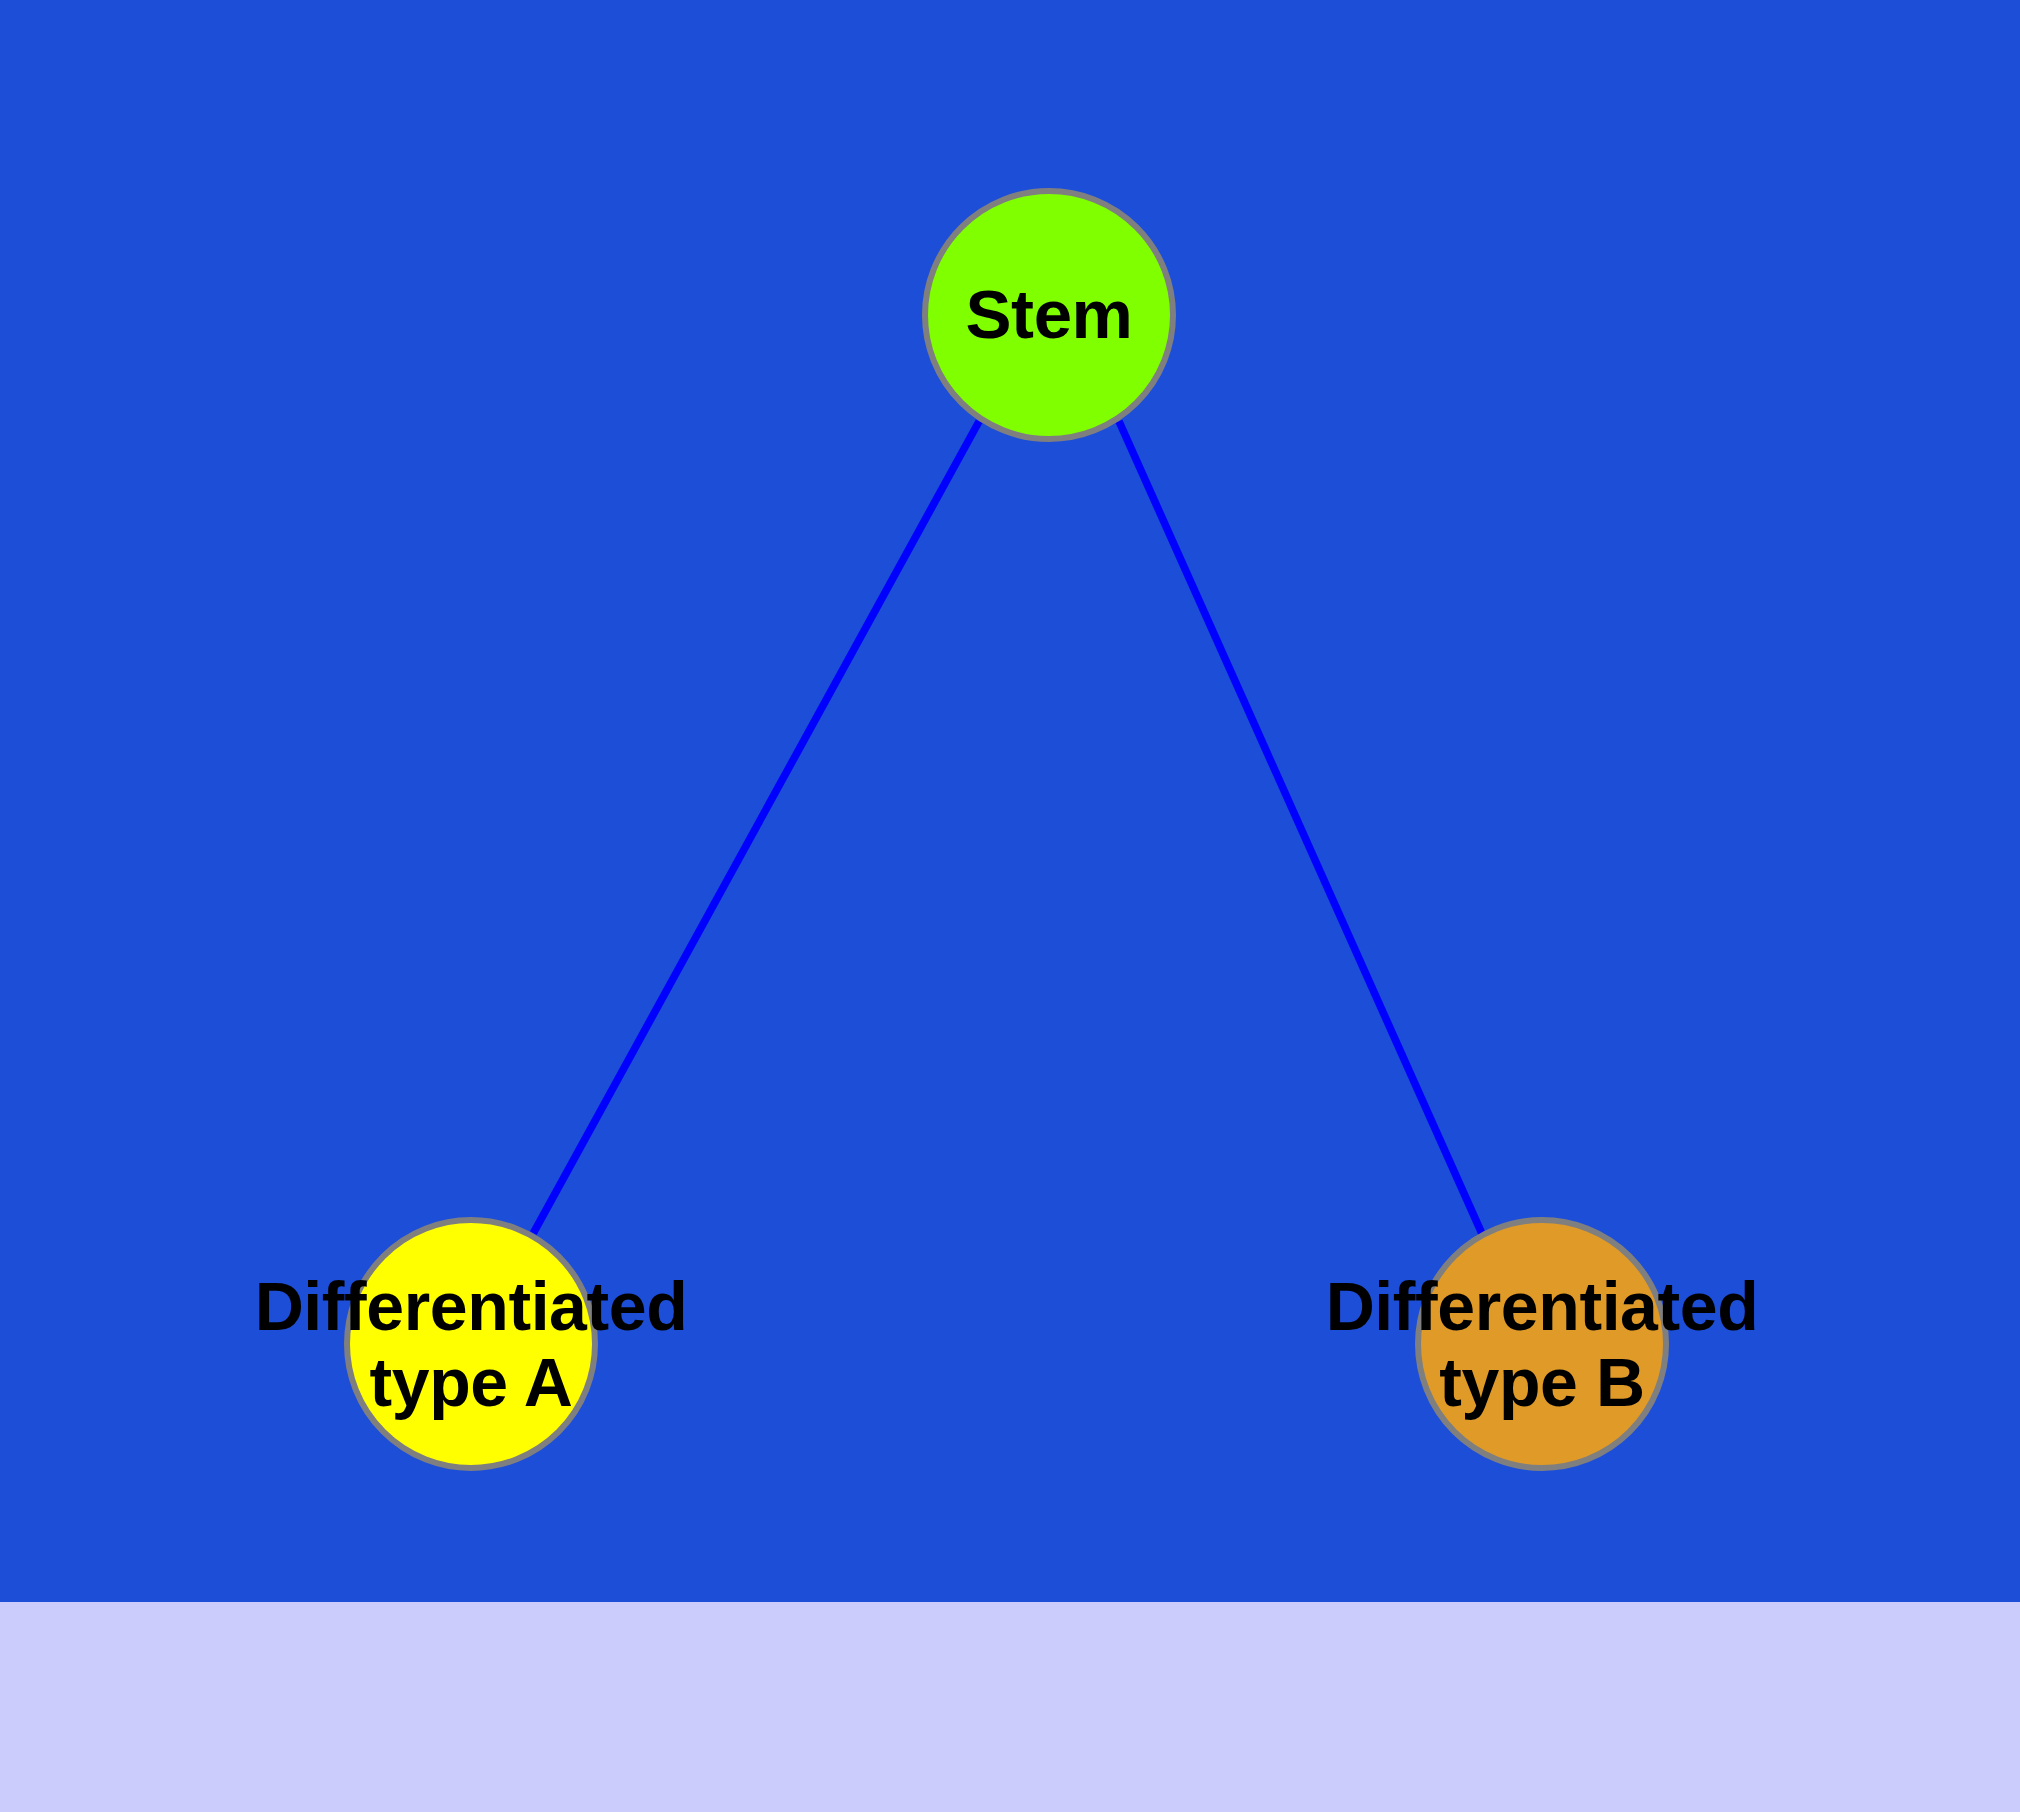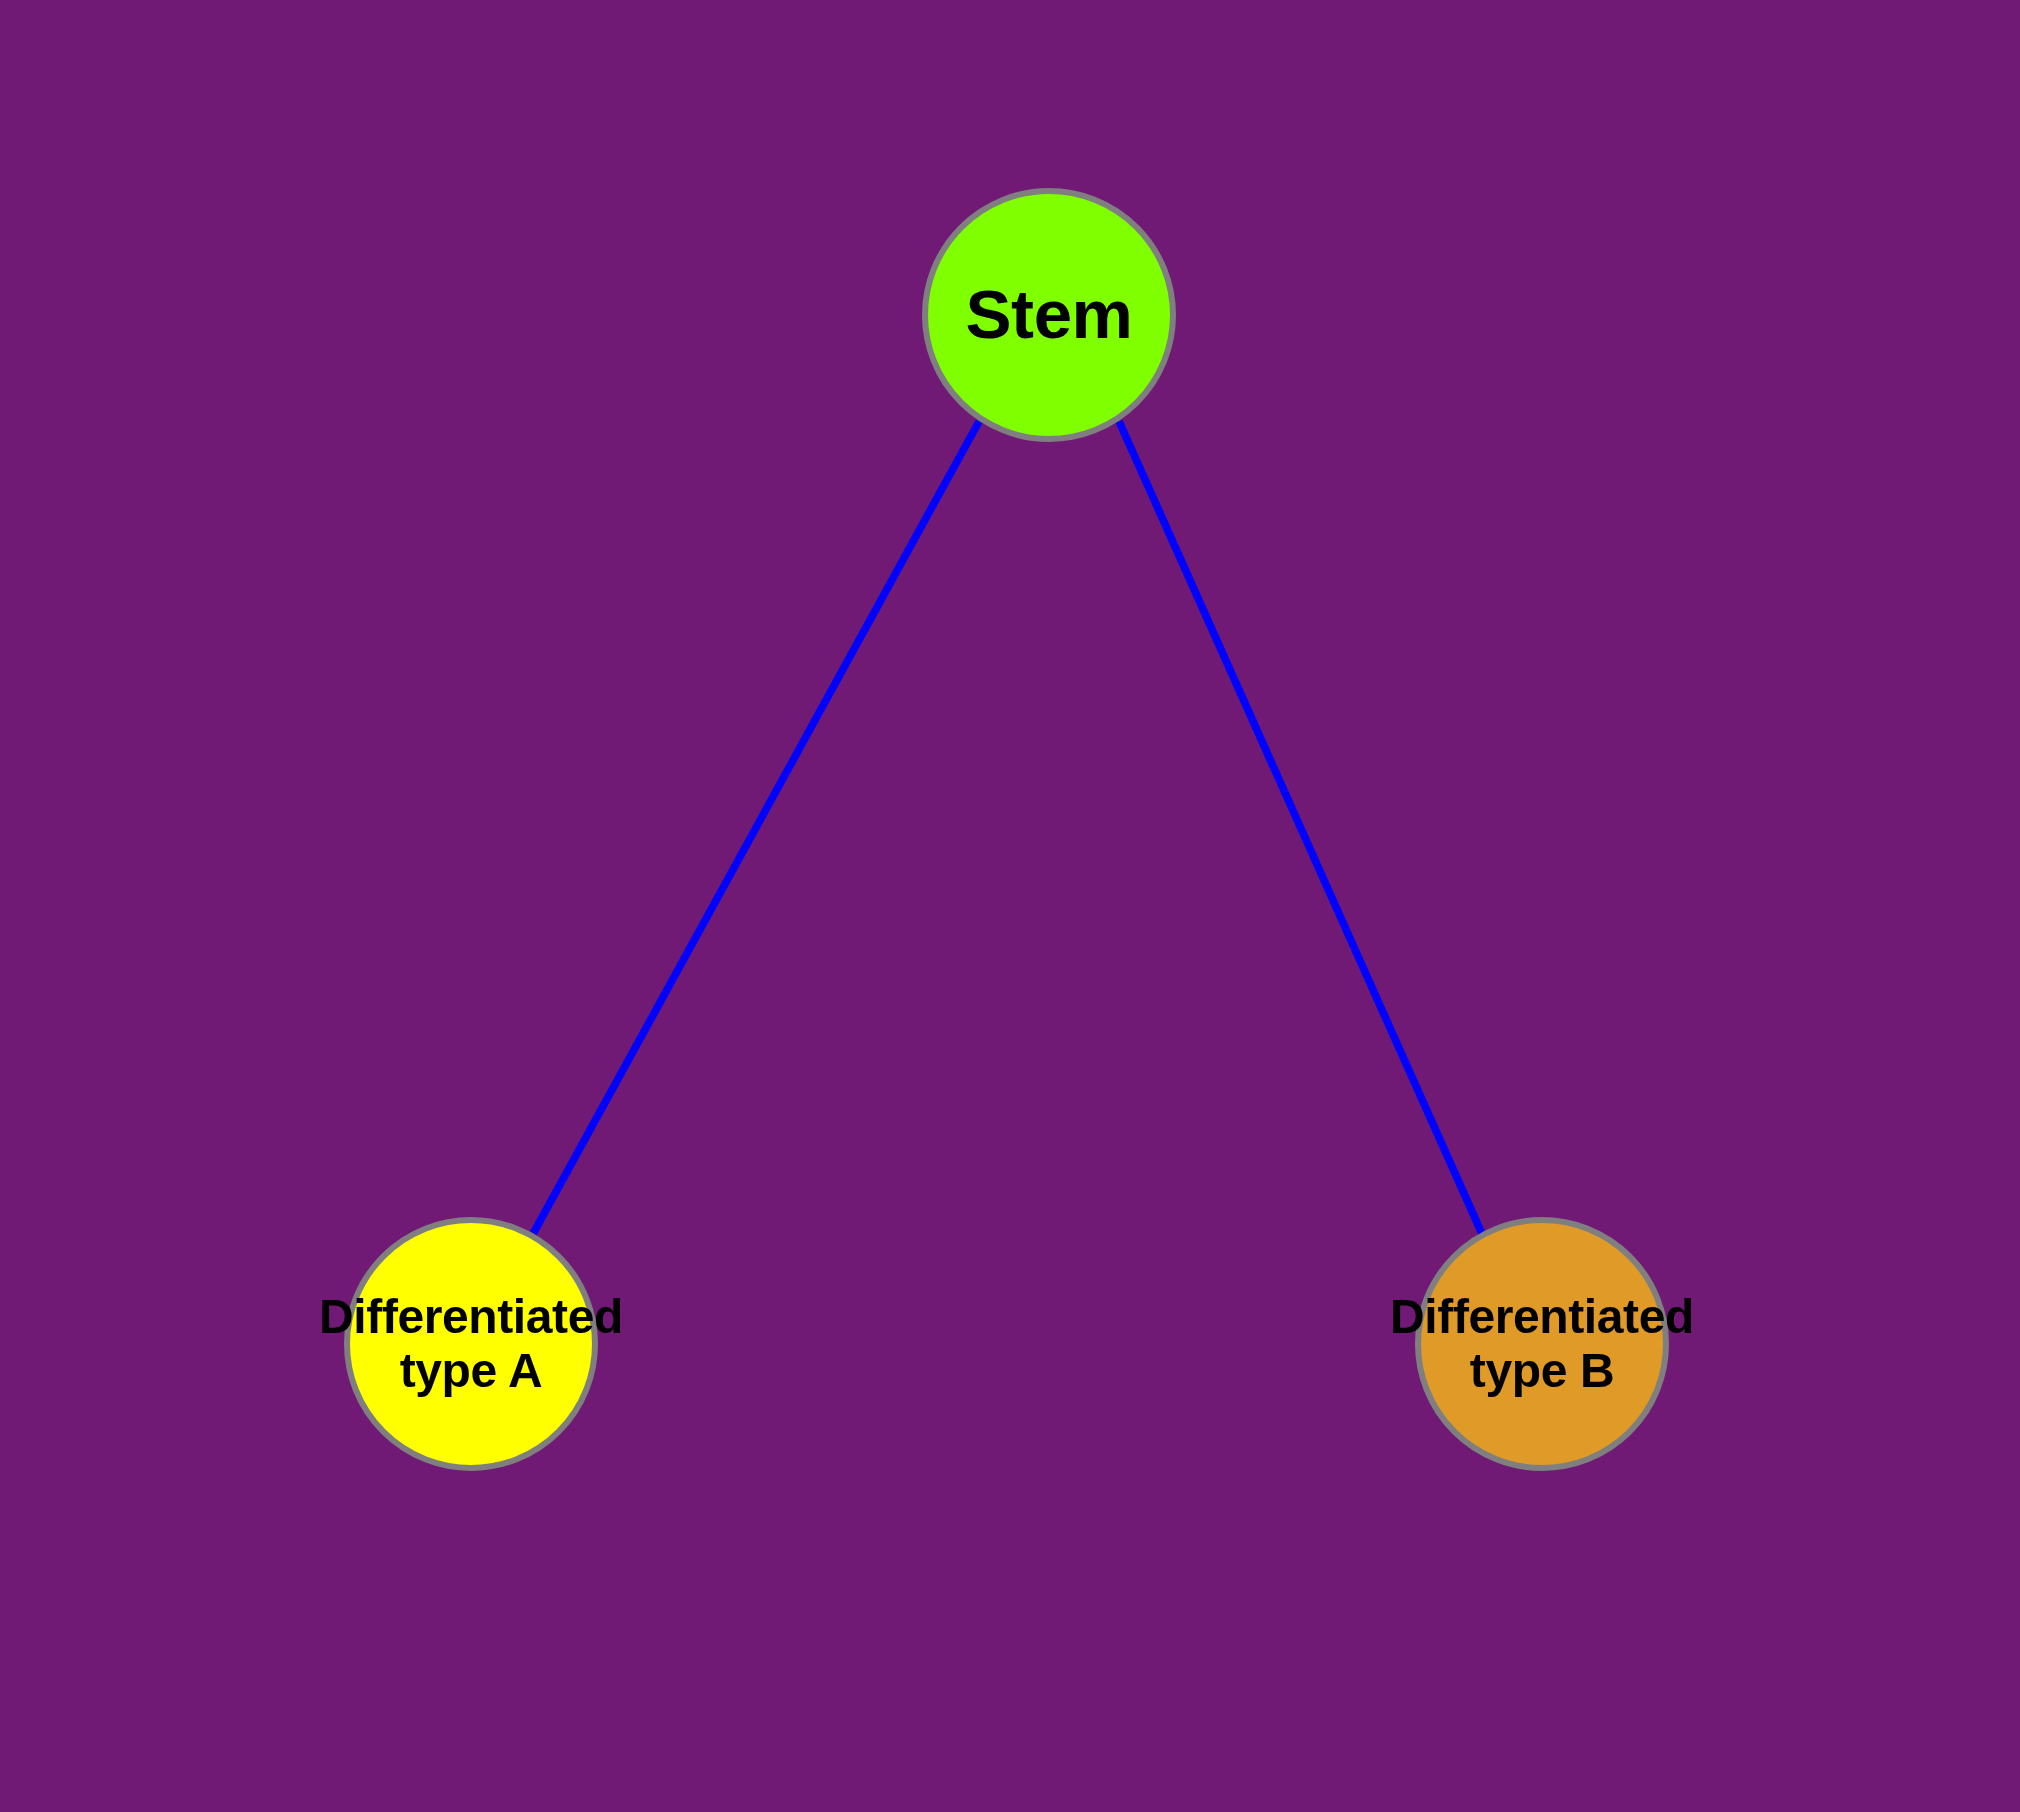--- a/index.html
+++ b/index.html
@@ -10,22 +10,22 @@
   body {
     width: 2021px;
     height: 1812px;
     background: #ccccfc;
     font-family: "Liberation Sans", sans-serif;
     overflow: hidden;
   }
   #graph-canvas {
     position: relative;
     width: 2021px;
-    height: 1812px;
-    background: #701a75;
+    height: 1602px;
+    background: #1d4ed8;
   }
   #edge-layer {
     position: absolute;
     left: 0;
     top: 0;
     width: 2021px;
     height: 1812px;
   }
   .graph-node {
     position: absolute;
@@ -71,21 +71,21 @@
   #node-diff-b {
     left: 1415px;
     top: 1217px;
     width: 254px;
     height: 254px;
     background: #e09a28;
     border: 6.8px solid #7f7f7f;
   }
   #node-diff-a .node-label,
   #node-diff-b .node-label {
-    font-size: 48px;
+    font-size: 68px;
   }
 </style>
 </head>
 <body>
 
 <div id="graph-canvas">
 
   <svg id="edge-layer" viewBox="0 0 2384 2138">
     <line x1="1155" y1="497" x2="629" y2="1455" stroke="#0000ff" stroke-width="9" stroke-linecap="butt"></line>
     <line x1="1320" y1="497" x2="1748" y2="1455" stroke="#0000ff" stroke-width="9" stroke-linecap="butt"></line>

